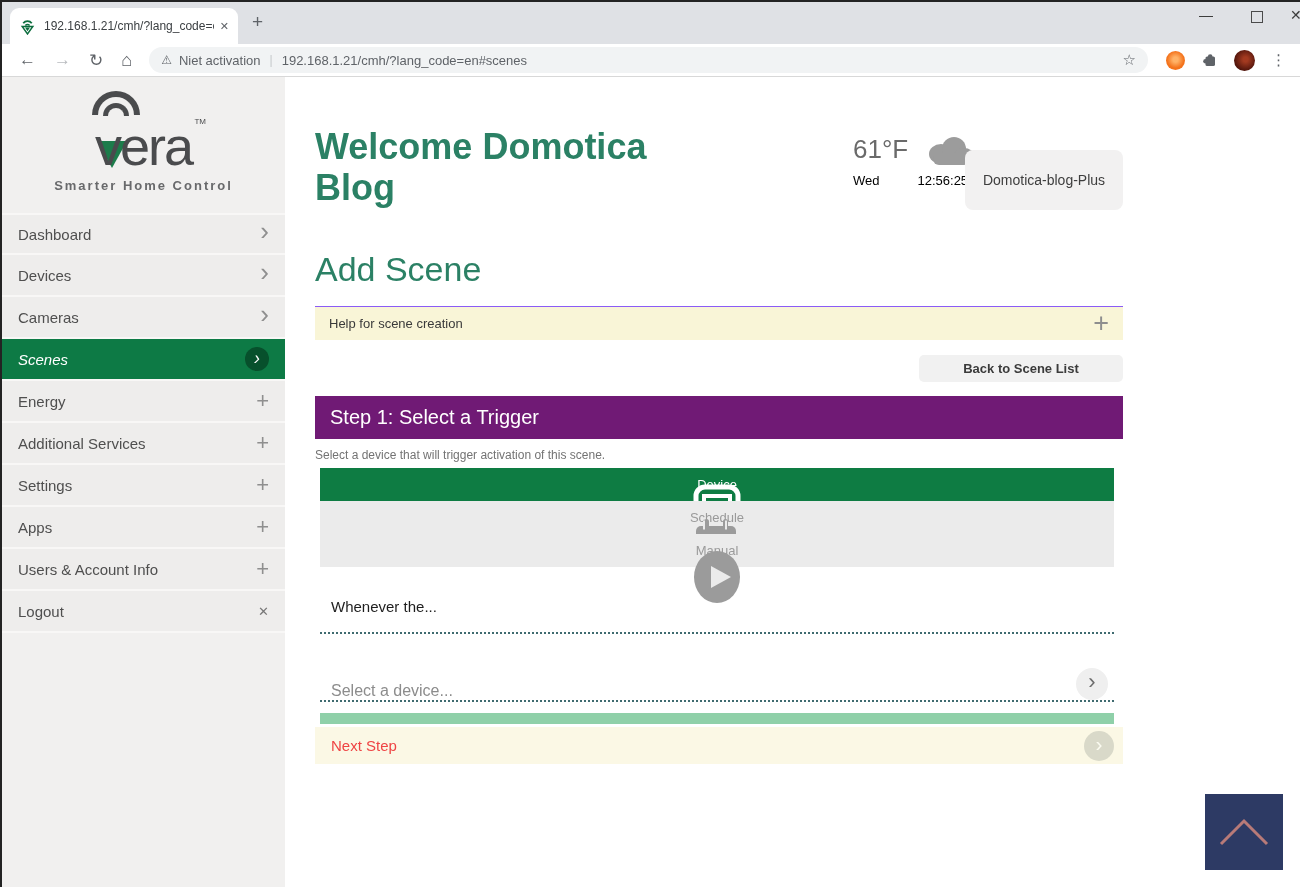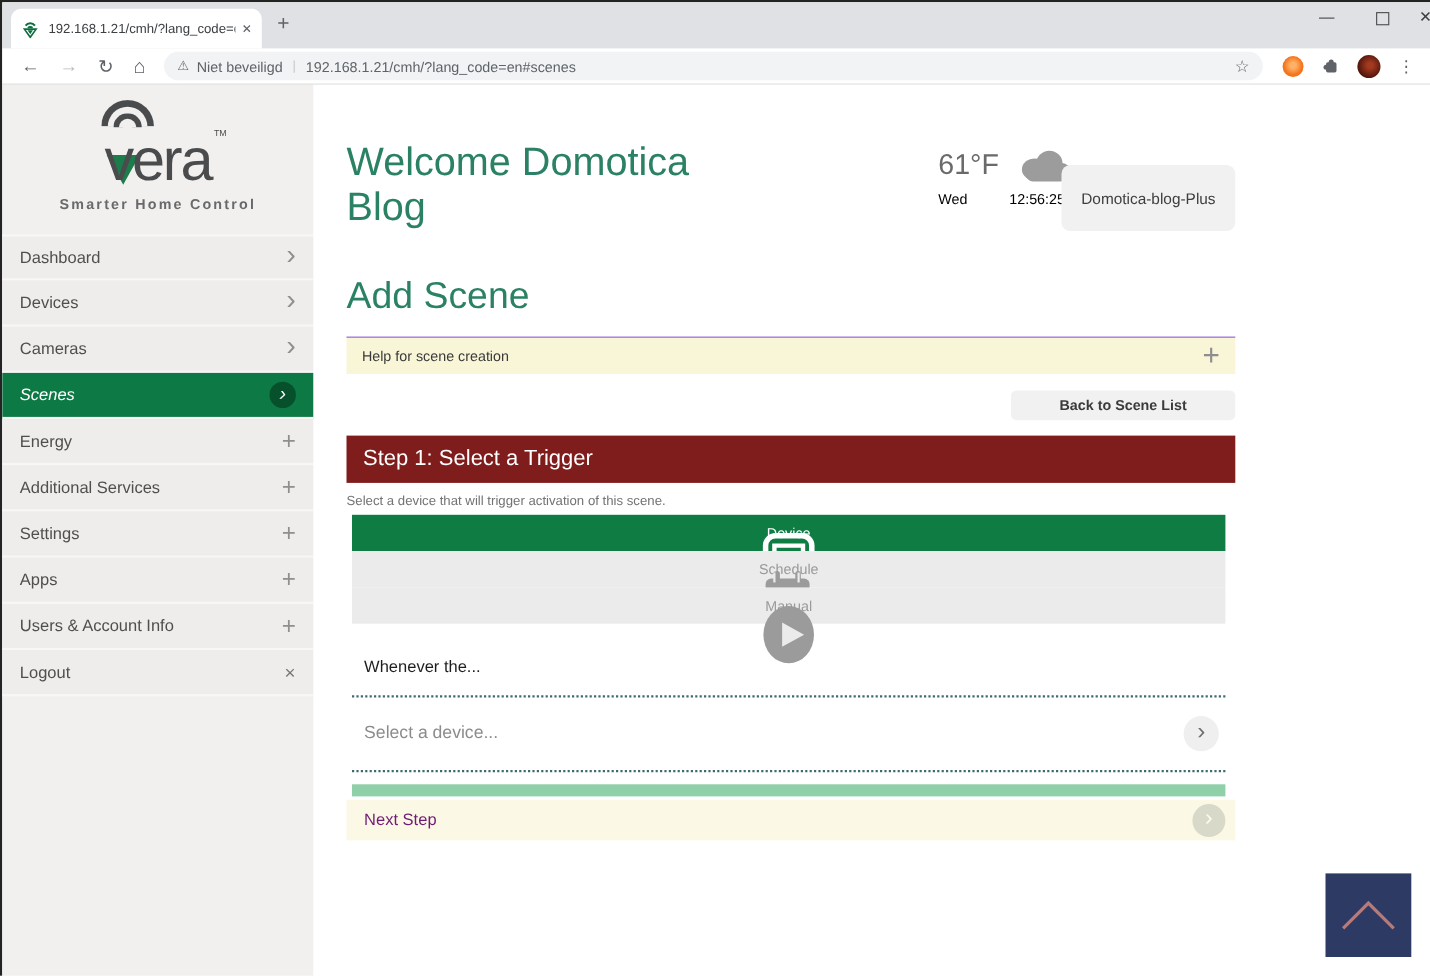--- a/index.html
+++ b/index.html
@@ -60,56 +60,56 @@
   .trail.xmark { font-size:13px; color:#777; }
   .side-item.selected { background:#0d7a45; color:#fff;font-style:italic; }
   .trail-circle { margin-left:auto; width:24px; height:24px; border-radius:50%; background:#07502c;
                   color:#fff; display:flex; align-items:center; justify-content:center;
                   font-size:18px; line-height:1; padding-bottom:3px; }
 
   
   .main { position:absolute; left:283px; top:75px; width:1017px; height:812px; background:#fff; padding-left:30px; }
   .content { width:808px; }
   .hdr { position:relative; height:157px; }
-  .welcome { padding-top:50px; width:390px; font-size:36px; font-weight:400; color:#2b8165; line-height:1.13; }
+  .welcome { padding-top:50px; width:390px; font-size:36px; font-weight:700; color:#2b8165; line-height:1.13; }
   .weather-row1 { position:absolute; left:538px; top:55px; display:flex; align-items:center; gap:14px; }
   .temp { font-size:26px; color:#6a6a6a; font-weight:300; }
   .weather-row2 { position:absolute; left:538px; top:96px; font-size:13px; color:#000000; display:flex; gap:38px; }
   .controller-btn { position:absolute; left:650px; top:73px; width:158px; height:60px; background:#f2f1f1;
                     border-radius:8px; display:flex; align-items:center; justify-content:center;
                     font-size:14px; color:#3e3e3e; cursor:pointer; }
   .page-title { margin-top:16px; font-size:34px; font-weight:300; color:#2b8165; }
   .help-bar { margin-top:17px; height:34px; background:#f9f5d7; border-top:1px solid #8b5cf6;
               display:flex; align-items:center; padding:0 14px; }
   .help-label { font-size:13px; color:#3a3a3a; }
   .help-plus { margin-left:auto; font-size:27px; color:#8e8e8e; font-weight:300; cursor:pointer; line-height:1; }
   .back-row { margin-top:15px; display:flex; justify-content:flex-end; }
   .back-btn { width:204px; height:27px; background:#f1f1f1; border-radius:5px; font-size:13px; font-weight:700;
               color:#3b3b3b; display:flex; align-items:center; justify-content:center; cursor:pointer; }
-  .step-bar { margin-top:14px; height:43px; background:#7f1d1d; color:#fff; font-size:20px; font-weight:300;
+  .step-bar { margin-top:14px; height:43px; background:#701a75; color:#fff; font-size:20px; font-weight:300;
               display:flex; align-items:center; padding-left:15px; }
   .step-desc { margin-top:9px; font-size:12px; color:#737373; }
   .triggers { margin-top:6px; margin-left:5px; width:794px; height:99px; display:flex;flex-direction:column; }
   .trigger { flex:1; background:#ebebeb; position:relative; display:flex; flex-direction:column;
              align-items:center; justify-content:flex-end; padding-bottom:9px; cursor:pointer; }
   .trigger .t-label { font-size:13px; color:#9a9a9a; }
   .trigger.selected { background:#0e7c43; }
   .trigger.selected .t-label { color:#fff; }
   .t-icon { position:absolute; top:16px; left:50%; transform:translateX(-50%); }
   .whenever { margin-top:31px; padding-left:16px; font-size:15px; color:#1e1e1e; }
   .dotted { margin-top:17px; margin-left:5px; width:794px; border-top:2px dotted #3f6b70; }
-  .select-row { margin-left:5px; width:794px; height:66px; display:flex; align-items:center; padding:0 6px 0 11px; cursor:pointer;gap:42px; }
+  .select-row { margin-left:5px; width:794px; height:66px; display:flex; align-items:flex-end; padding:0 6px 0 11px; cursor:pointer;gap:42px; }
   .select-label { font-size:16px; color:#8c8c8c; }
   .chev-circle { margin-left:auto; width:32px; height:32px; border-radius:50%; background:#efefef;
                  color:#6e6e6e; font-size:22px; display:flex; align-items:center; justify-content:center;
                  line-height:1; padding-bottom:4px; }
   .mint { margin-top:11px; margin-left:5px; width:794px; height:11px; background:#8fd0a9; }
   .next-bar { margin-top:3px; height:37px; background:#fbf8e5; display:flex; align-items:center;
               padding:0 9px 0 16px; cursor:default; }
-  .next-label { font-size:15px; color:#701a75; }
+  .next-label { font-size:15px; color:#ef4444; }
   .next-chev { margin-left:auto; width:30px; height:30px; border-radius:50%; background:#d9d9c9;
                color:#fbfbf1; font-size:21px; display:flex; align-items:center; justify-content:center;
                line-height:1; padding-bottom:4px; }
   .scroll-top { position:absolute; left:1203px; top:792px; width:78px; height:76px; background:#2d3a64; cursor:pointer; }
 </style>
 </head>
 <body>
 
 <div class="tabstrip">
   <div class="tab">
@@ -127,21 +127,21 @@
   <span class="winbtn win-max" style="left:1249px;"></span>
   <span class="winbtn" style="left:1288px;">✕</span>
 </div>
 <div class="toolbar">
   <span class="navico">←</span>
   <span class="navico disabled">→</span>
   <span class="navico">↻</span>
   <span class="navico" style="font-size:18px;">⌂</span>
   <div class="omnibox">
     <span class="omni-warn">⚠</span>
-    <span>Niet beveiligd</span>
+    <span>Niet activation</span>
     <span class="omni-div">|</span>
     <span>192.168.1.21/cmh/?lang_code=en#scenes</span>
     <span class="omni-star">☆</span>
   </div>
   <span class="ext-orange"></span>
   <svg class="ext-puzzle" width="17" height="17" viewBox="0 0 17 17">
     <g fill="#5f6368">
       <rect x="4.5" y="4.5" width="9.5" height="9.5" rx="1.6"></rect>
       <circle cx="9.2" cy="4.5" r="2.3"></circle>
       <circle cx="4.5" cy="9.2" r="2.3"></circle>

